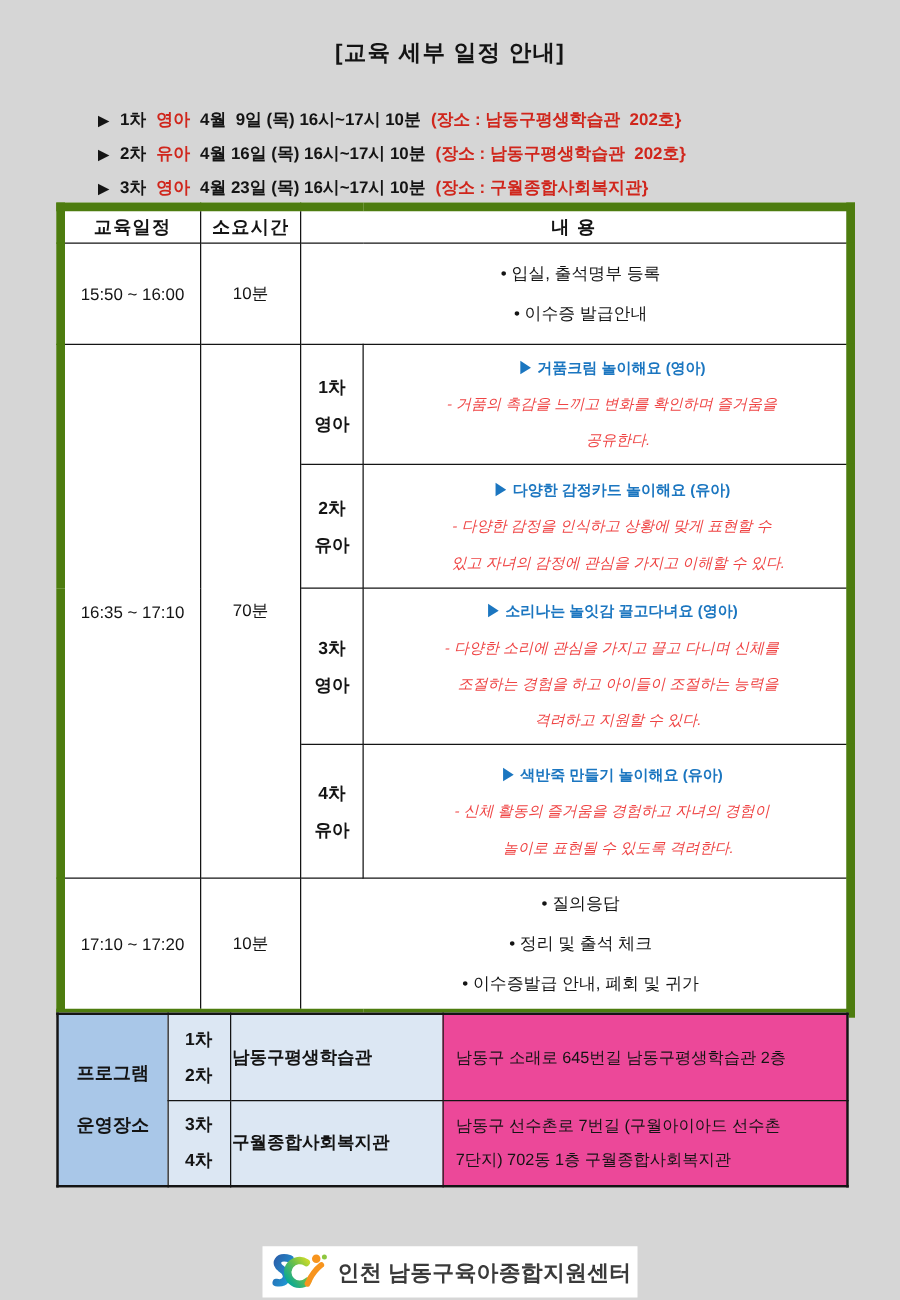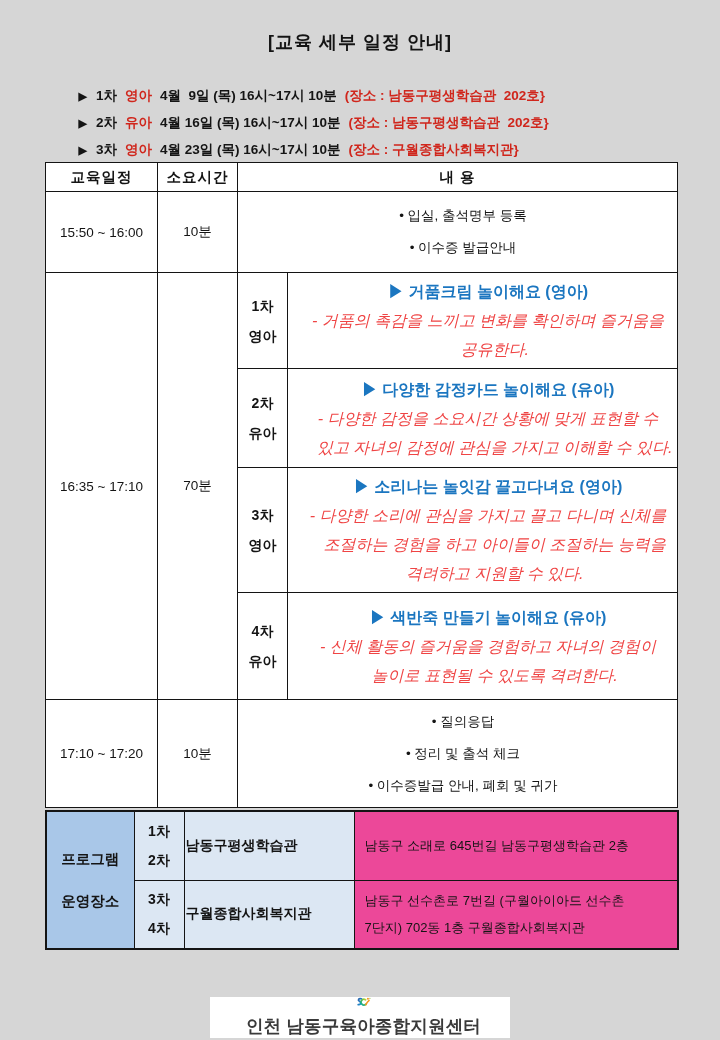--- a/index.html
+++ b/index.html
@@ -14,41 +14,41 @@
   }
   .schedule-list { position:absolute; top:55px; left:56px; }
   .sline { height:27px; line-height:27px; font-size:13.5px; font-weight:bold; white-space:pre; }
   .sline .mk { color:#141414; margin-right:9px; font-size:11px; }
   .sline .blk { color:#141414; }
   .sline .red { color:#d0261c; }
   .sline span { margin-right:8px; }
   .sline span:last-child { margin-right:0; }
 
   table { border-collapse:collapse; table-layout:fixed; background:#fff; }
-  table.main { position:absolute; top:162px; left:45px; width:632px; border:1px solid #4d7c0f; }
+  table.main { position:absolute; top:162px; left:45px; width:632px; border:7px solid #4d7c0f; }
   table.main th, table.main td { border:1.5px solid #141414; vertical-align:middle;text-align:center; }
   table.main th { font-size:14.5px; font-weight:bold; text-align:center; letter-spacing:1px; }
   td.time, td.dur { text-align:center; font-size:13.5px; }
   td.round { text-align:center; font-weight:bold; font-size:14px; line-height:30px; white-space:pre-wrap; }
-  td.content { padding:4px 4px 4px 15px; font-size:16px; vertical-align:middle; }
+  td.content { padding:4px 4px 4px 15px; font-size:12px; vertical-align:middle; }
   td.content .chead { color:#1b76c0; font-weight:bold; line-height:29px; white-space:pre-wrap; }
   td.content .cdesc { line-height:29px; white-space:pre-wrap; color:#ef4444;font-style:italic; }
   td.bullets { white-space:pre-wrap; line-height:32px; font-size:13.5px; }
 
   table.venue { position:absolute; top:810px; left:45px; width:632px; border:2px solid #141414; }
   table.venue td { border:1.5px solid #141414; vertical-align:middle; }
   td.vhead { background:#a9c7e8; font-weight:bold; font-size:14.5px; text-align:center; white-space:pre-wrap; line-height:42px; }
   td.vrounds { background:#dce7f3; text-align:center; font-weight:bold; font-size:14px; white-space:pre-wrap; line-height:29px; }
   td.vname { background:#dce7f3; font-weight:bold; font-size:14px; }
   td.vaddr { background:#ec4899; padding:4px 6px 4px 10px; font-size:13px; line-height:27px; white-space:pre-wrap; }
 
   .logo-bar {
     position:absolute; top:997px; left:210px; width:300px; height:41px;
     background:#ffffff; display:flex; align-items:center; gap:7px;
-    padding-left:7px; box-sizing:border-box;flex-direction:column;
+    padding-left:7px; box-sizing:border-box;
   }
   .logo-text { font-size:17.5px; font-weight:bold; color:#3a3a3a; letter-spacing:0.2px; white-space:nowrap; }
 </style>
 </head>
 <body>
 
 <div class="page">
 
   <div class="title">[교육 세부 일정 안내]</div>
 
@@ -95,21 +95,21 @@
         <div class="chead">▶ 거품크림 놀이해요 (영아)</div>
         <div class="cdesc">- 거품의 촉감을 느끼고 변화를 확인하며 즐거움을
    공유한다.</div>
       </td>
     </tr>
     <tr style="height:99px">
       <td class="round">2차
 유아</td>
       <td class="content">
         <div class="chead">▶ 다양한 감정카드 놀이해요 (유아)</div>
-        <div class="cdesc">- 다양한 감정을 소요시간 상황에 맞게 표현할 수
+        <div class="cdesc">- 다양한 감정을 인식하고 상황에 맞게 표현할 수
    있고 자녀의 감정에 관심을 가지고 이해할 수 있다.</div>
       </td>
     </tr>
     <tr style="height:116px">
       <td class="round">3차
 영아</td>
       <td class="content">
         <div class="chead">▶ 소리나는 놀잇감 끌고다녀요 (영아)</div>
         <div class="cdesc">- 다양한 소리에 관심을 가지고 끌고 다니며 신체를
    조절하는 경험을 하고 아이들이 조절하는 능력을

